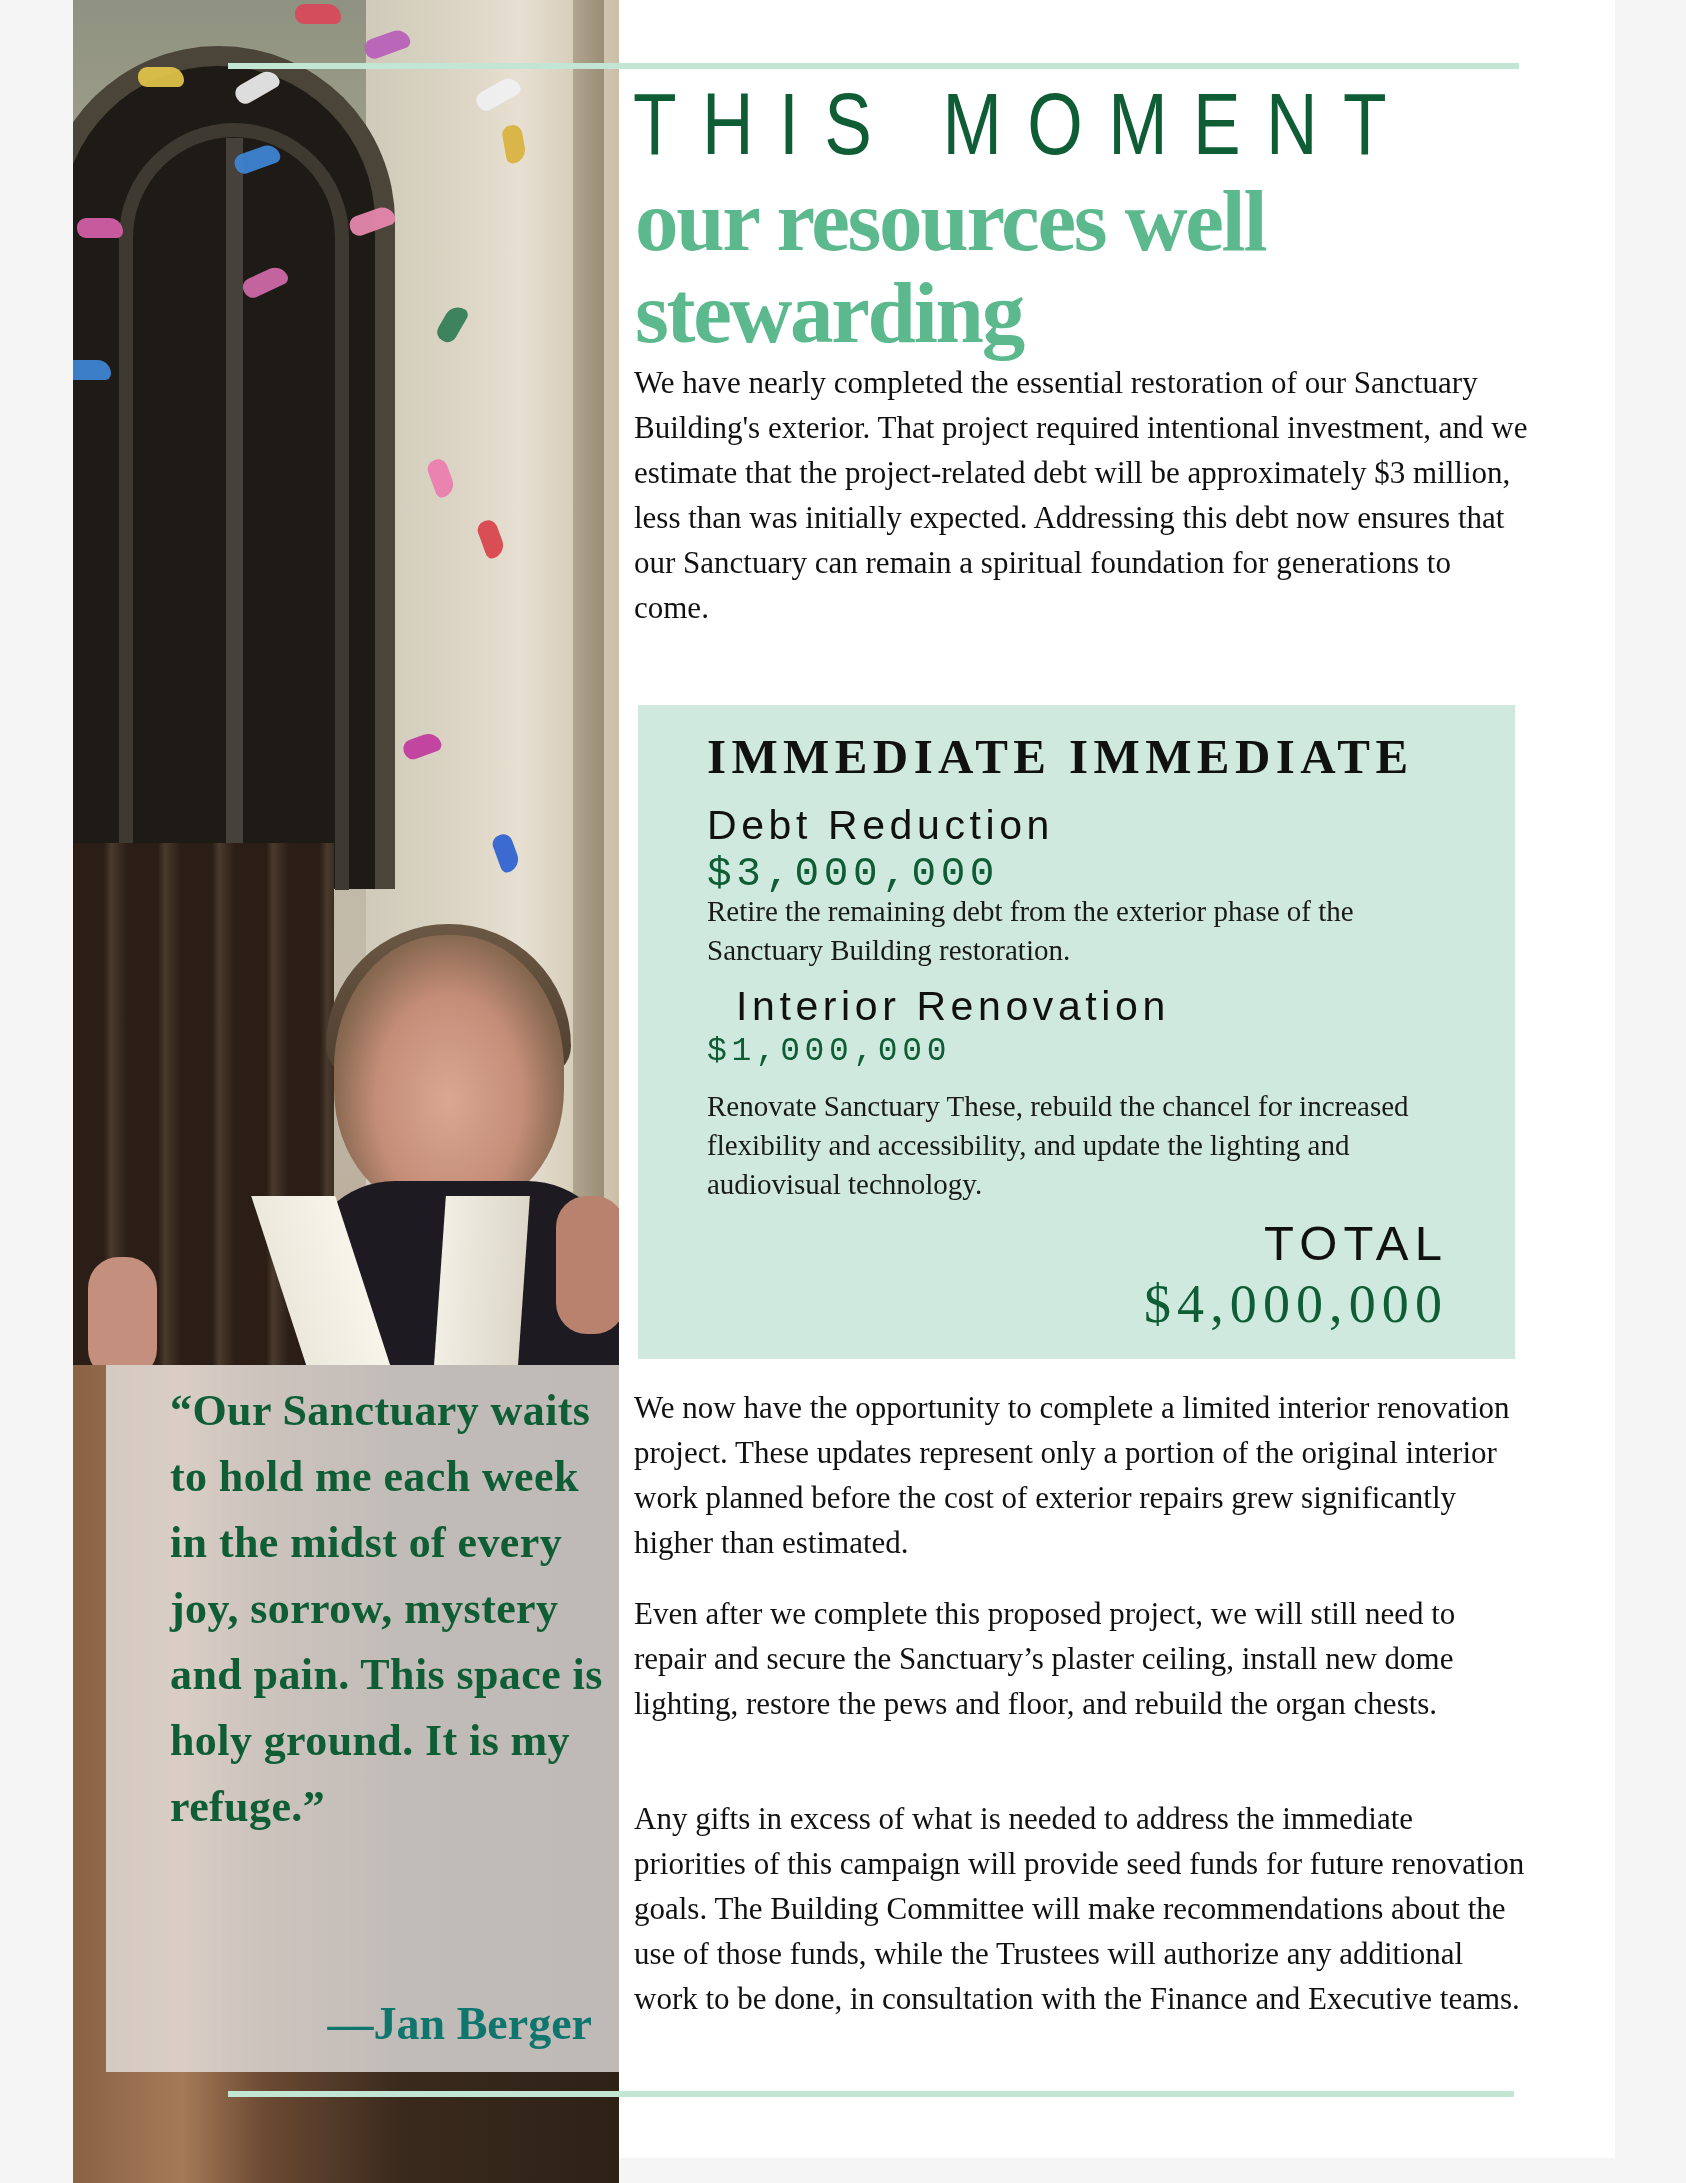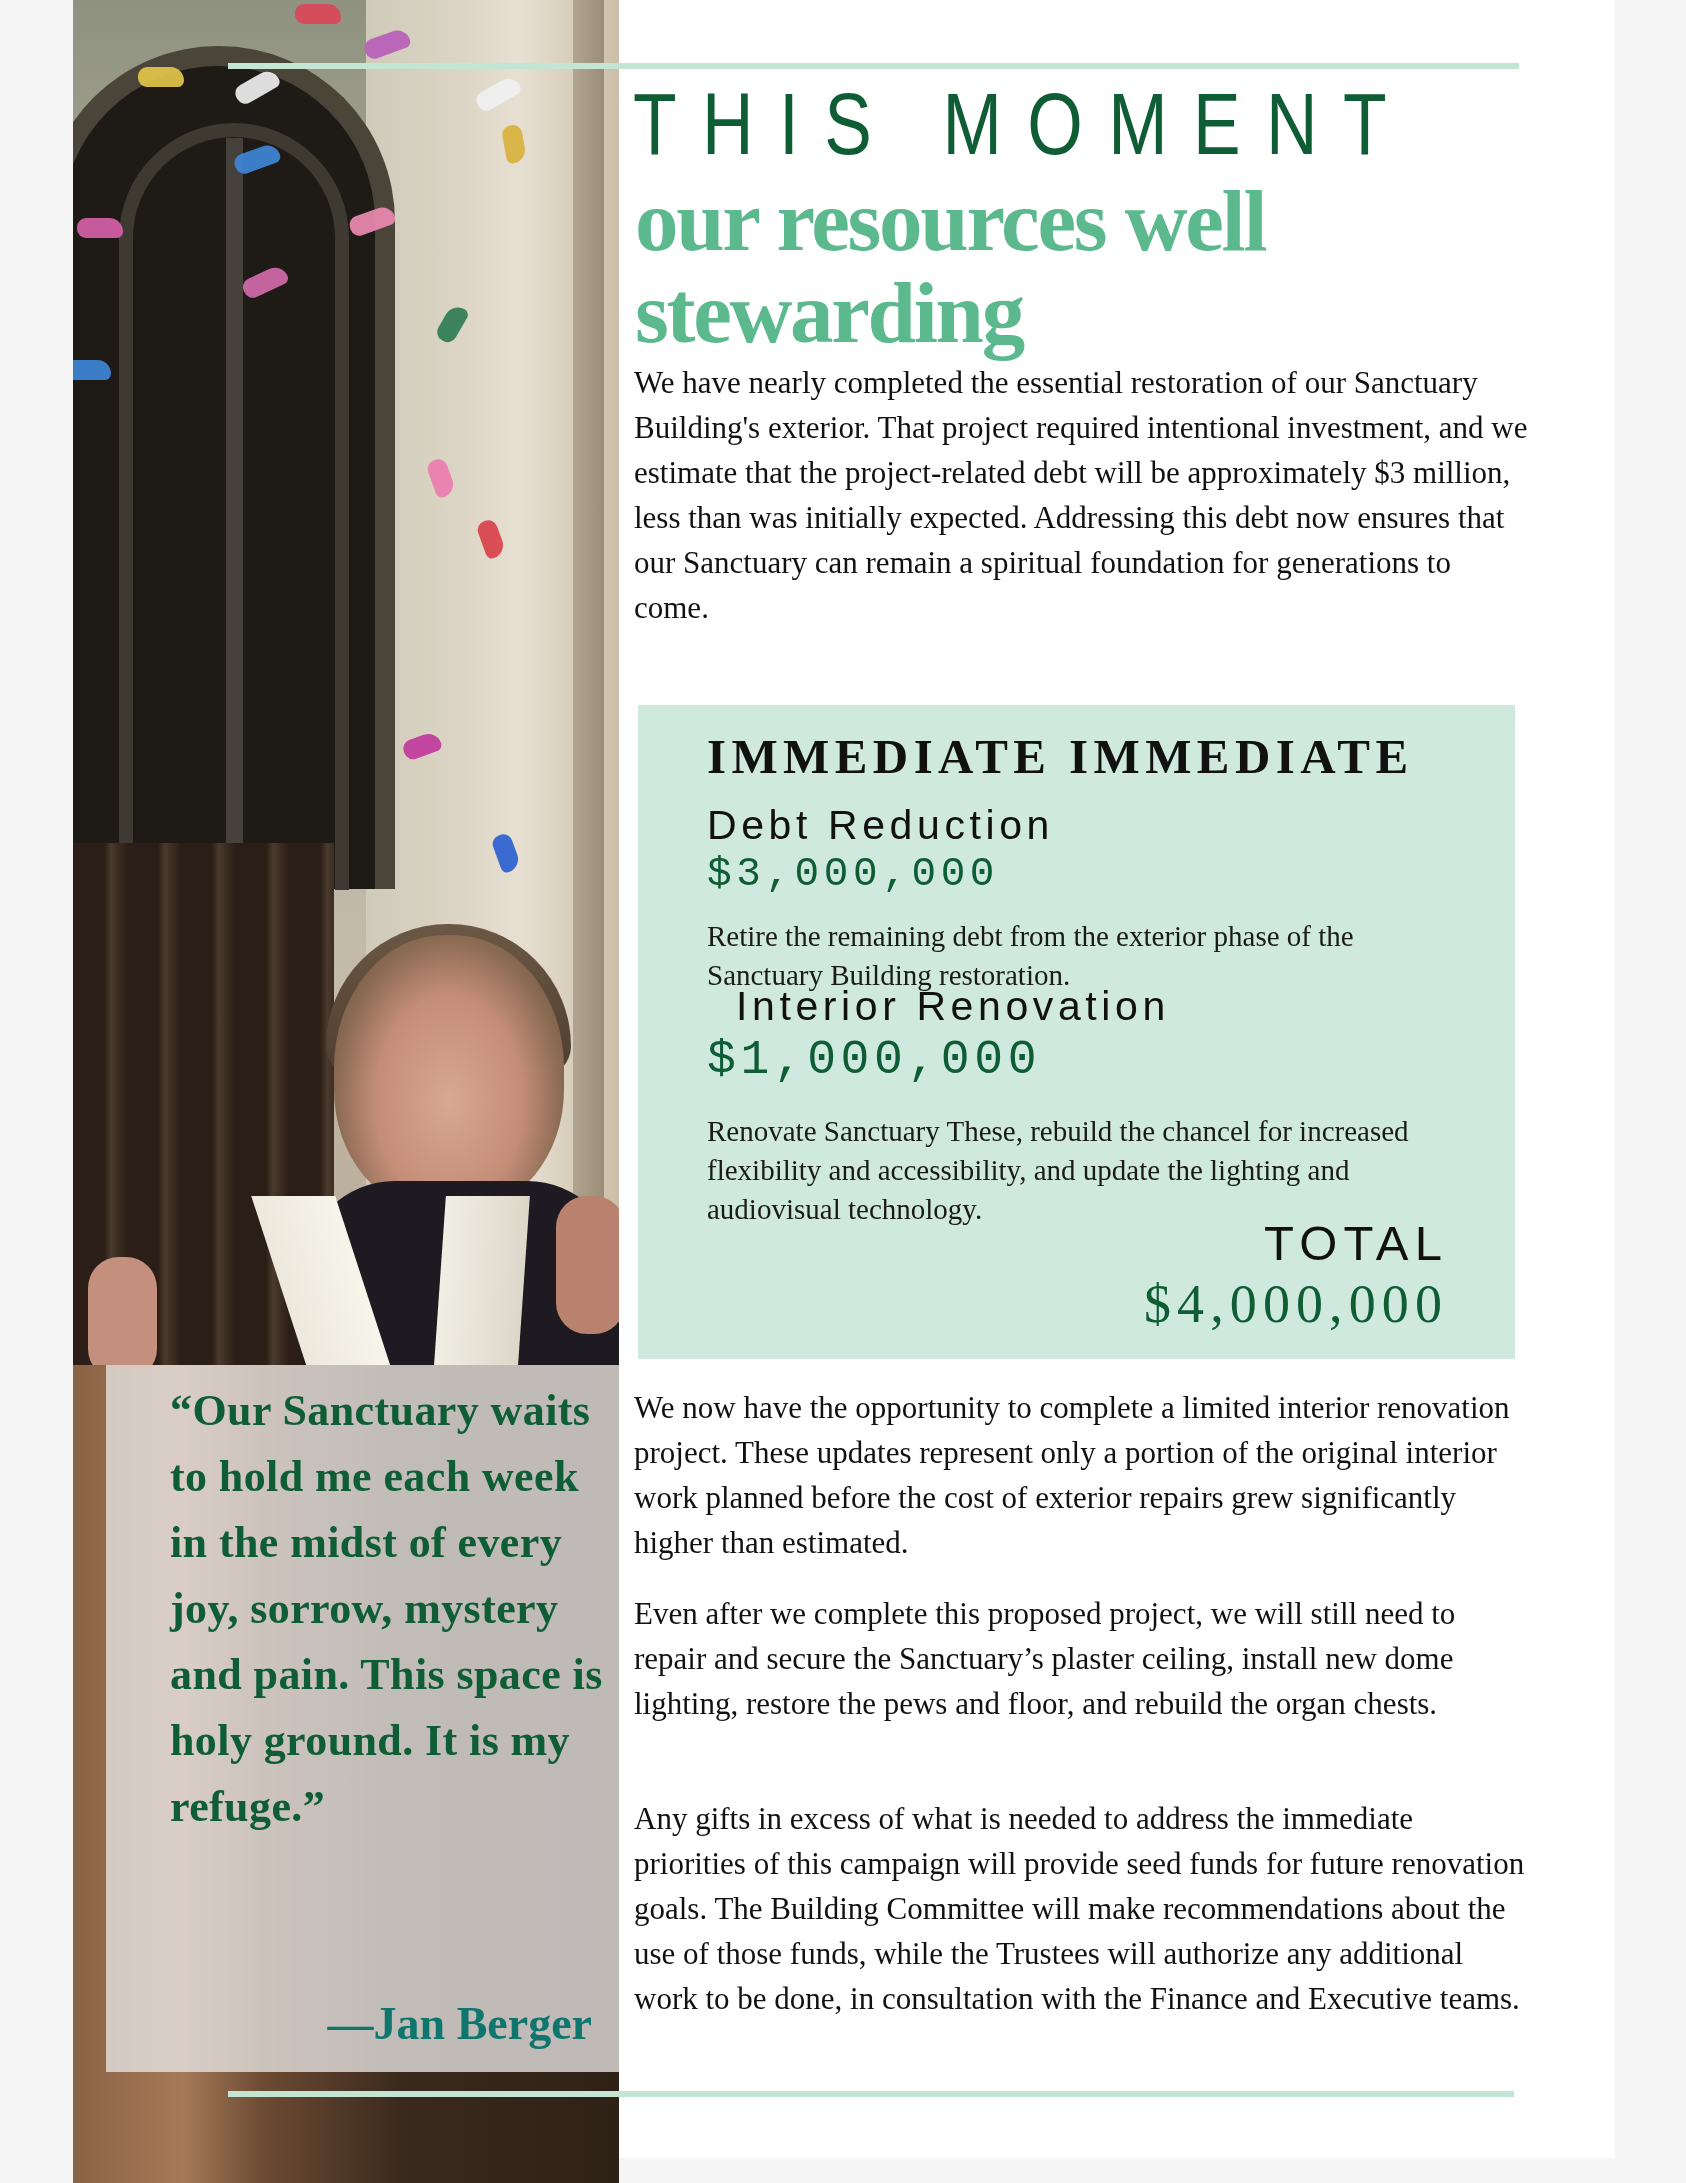--- a/index.html
+++ b/index.html
@@ -141,27 +141,26 @@
   }
   .pri-item-amount {
     position: absolute; left: 707px;
     font-family: Liberation Mono, monospace; font-size: 41px;
     letter-spacing: 4.6px; color: #0e5d35; white-space: nowrap;
   }
   .pri-item-desc {
     position: absolute; left: 707px; width: 767px;
     font-family: "Liberation Serif", serif; font-size: 29px; line-height: 39px;
     color: #1a1a1a;
-    margin-top: 25px;
   }
   .n1 { top: 802px; }
   .a1 { top: 851px; }
   .d1 { top: 892px; }
   .n2 { top: 983px; margin-left: 29px; }
-  .a2 { top: 1033px; font-size: 48px; }
+  .a2 { top: 1033px; font-size: 33px; }
   .d2 { top: 1087px; }
   .total-label {
     position: absolute; right: 239px; top: 1215px;
     font-family: "Liberation Sans", sans-serif; font-size: 49px;
     letter-spacing: 6.1px; color: #111; white-space: nowrap;
   }
   .total-amount {
     position: absolute; right: 239px; top: 1273px;
     font-family: "Liberation Serif", serif; font-size: 54px;
     letter-spacing: 6.1px; color: #0e5d35; white-space: nowrap; text-align: right;

